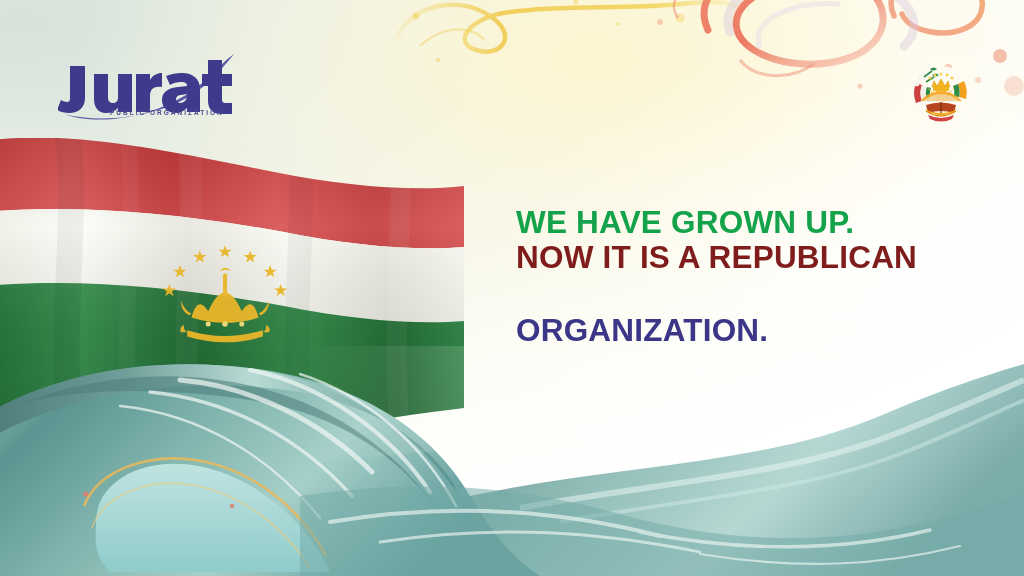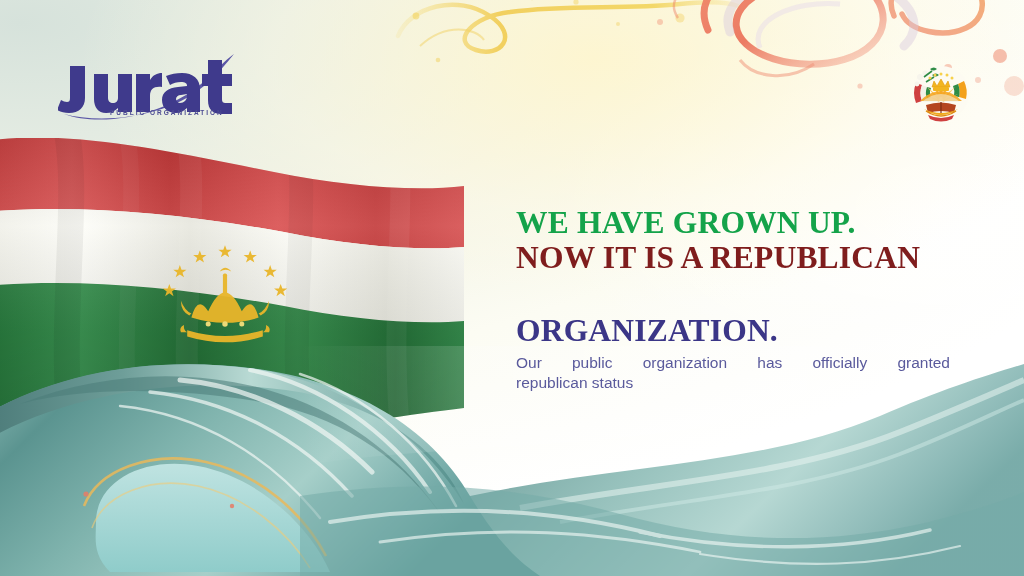--- a/index.html
+++ b/index.html
@@ -38,21 +38,21 @@
   
   .flag-wrap{position:absolute;left:-6px;top:138px;width:470px;height:318px;}
 
   
   .wave-wrap{position:absolute;left:0;bottom:0;width:1024px;height:230px;}
 
   
   .copy{position:absolute;left:516px;top:205px;width:448px;}
   .headline{
     margin:0;
-    font-family:Liberation Serif, serif;
+    font-family:Liberation Sans, sans-serif;
     font-weight:700;
     font-size:31.5px;
     line-height:35px;
     letter-spacing:.2px;
     color:#3b3687;
   }
   .headline .l1{color:#14a34a;display:block;}
   .headline .l2{color:#7f1d1d;display:block;}
   .headline .l3{color:#3b3687;display:block;margin-top:38px;}
   .sub{
@@ -375,19 +375,15 @@
       <path d="M300,120 C450,96 600,106 760,70 C860,48 960,20 1024,4 L1024,0 L300,0 Z" fill="url(#fade)"></path>
     </svg>
   </div>
 
   <div class="copy">
     <h1 class="headline">
       <span class="l1">WE HAVE GROWN UP.</span>
       <span class="l2">NOW IT IS A REPUBLICAN</span>
       <span class="l3">ORGANIZATION.</span>
     </h1>
-    <p class="sub">
-      <span class="line1">Our public organization has officially granted</span>
-      <span class="line2">republican status</span>
-    </p>
   </div>
 
 </div>
 
 </body></html>

